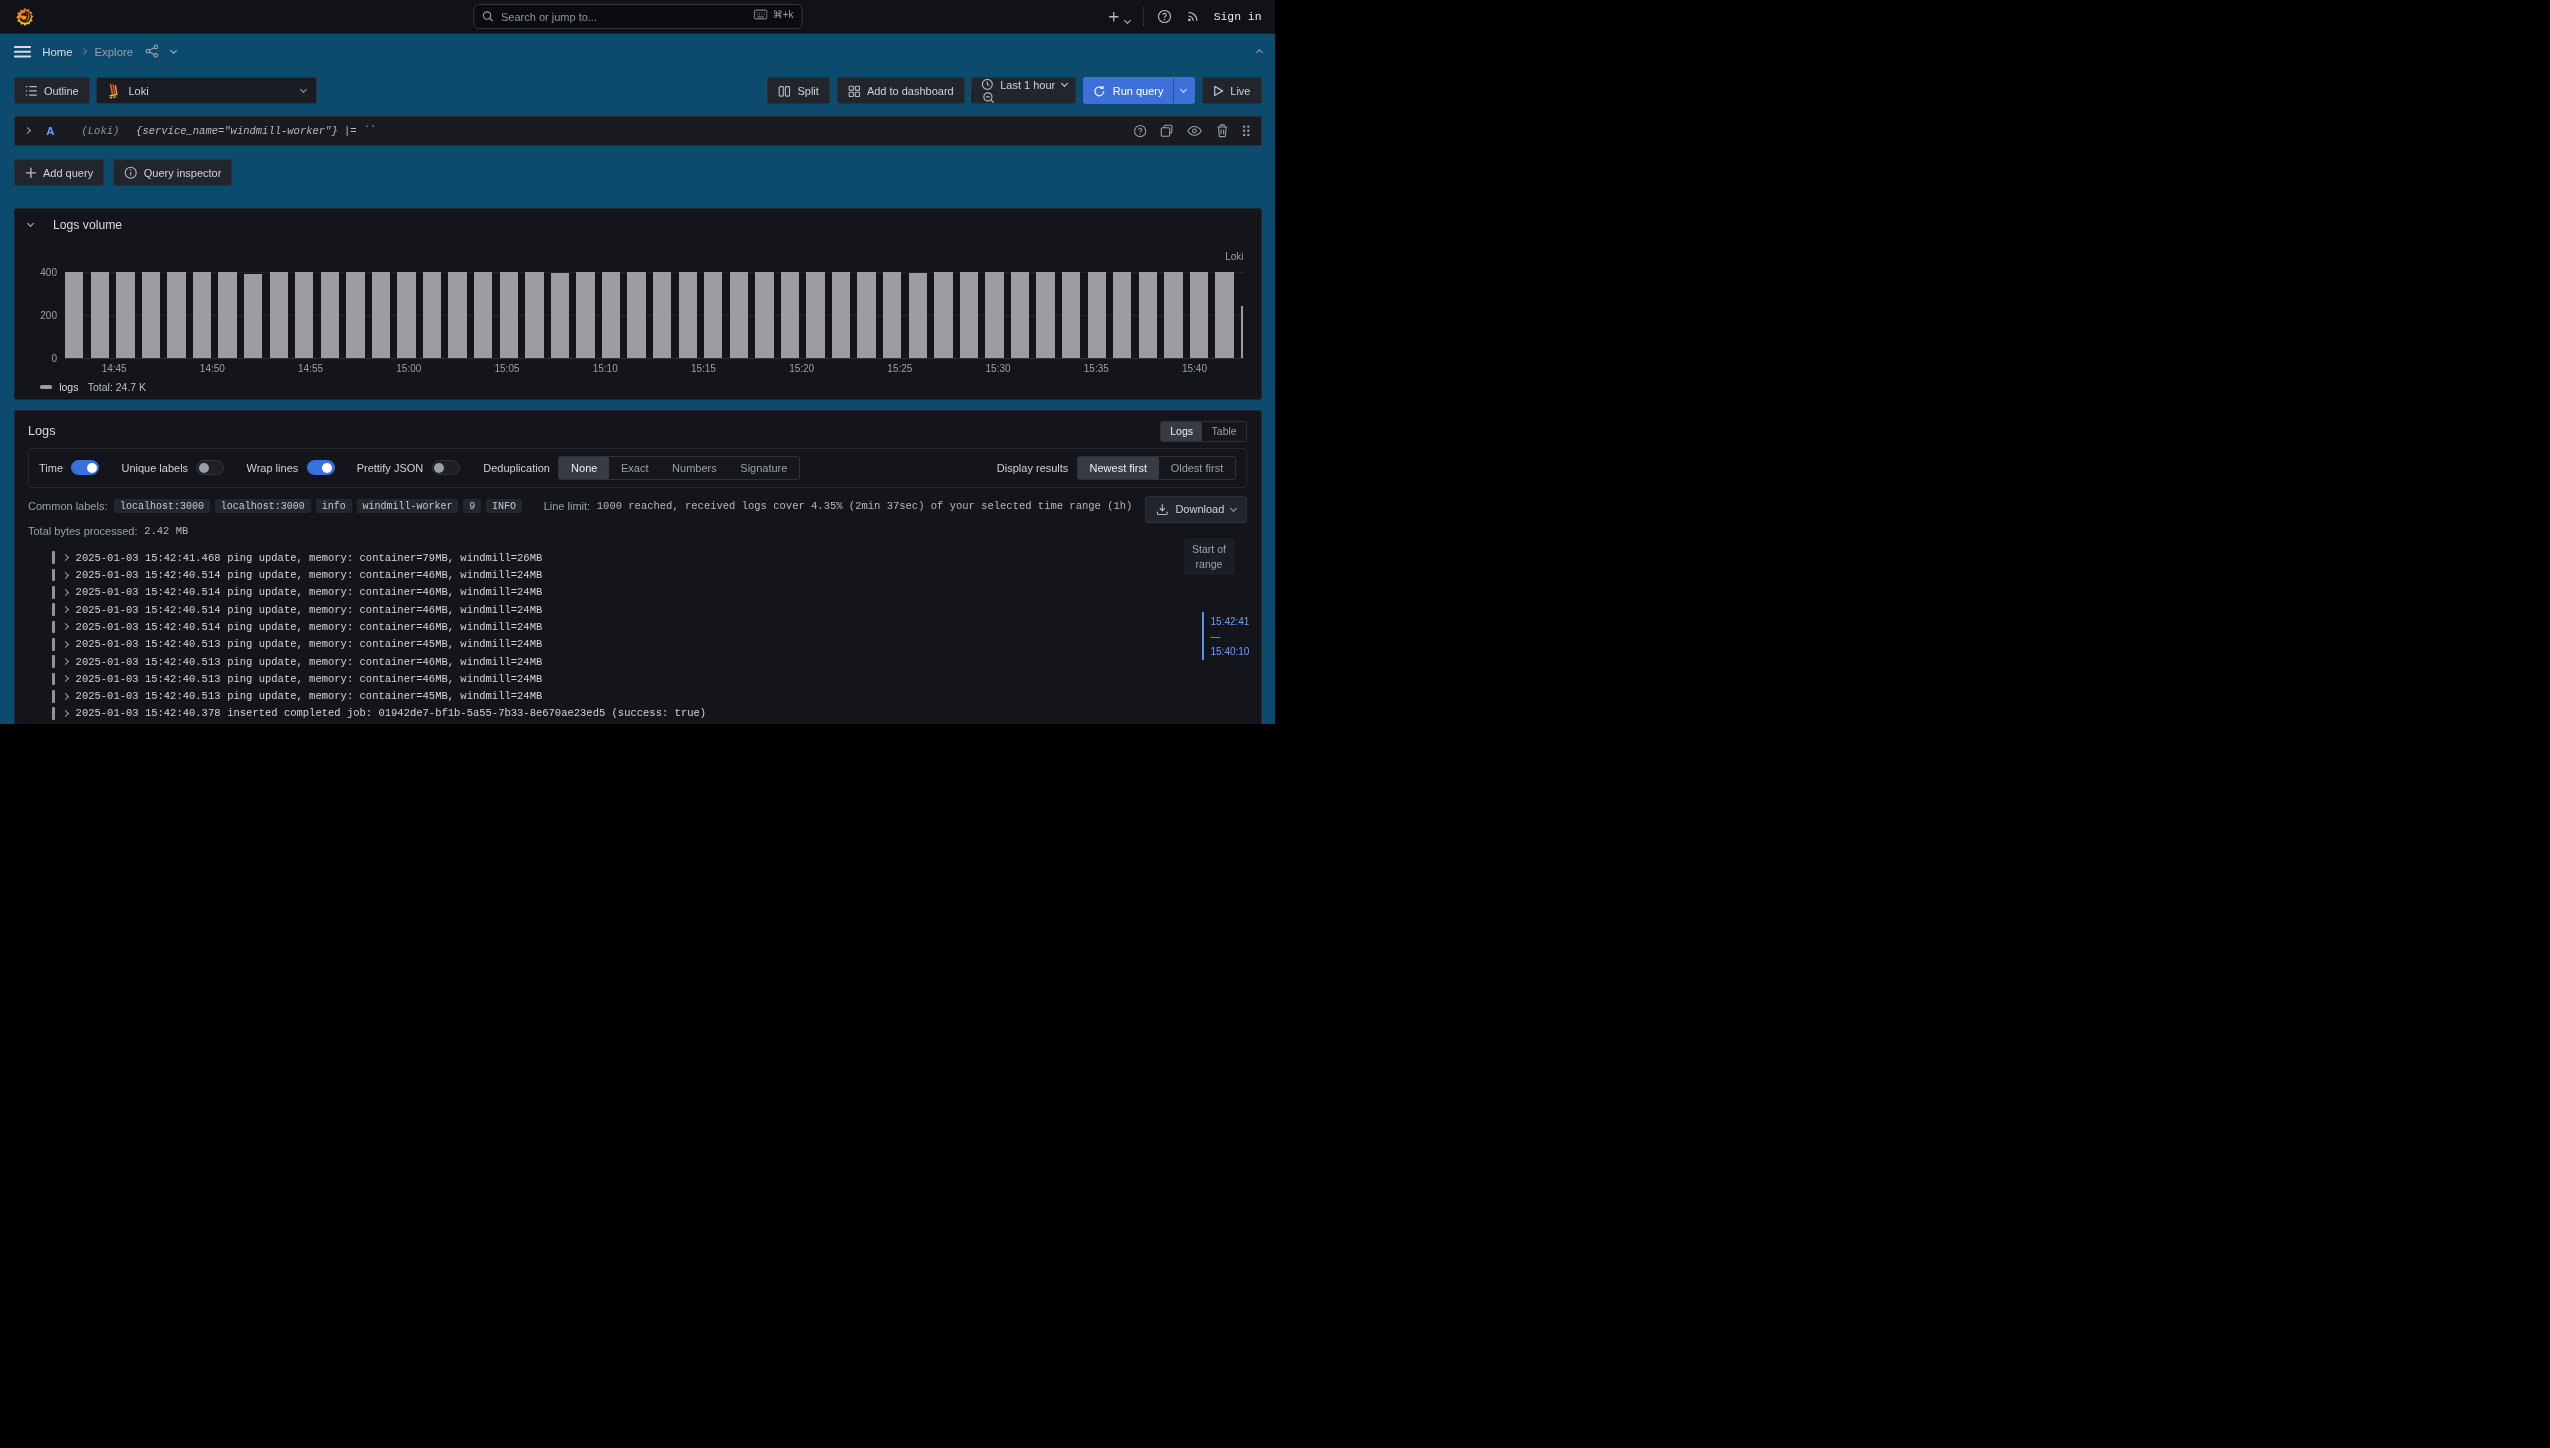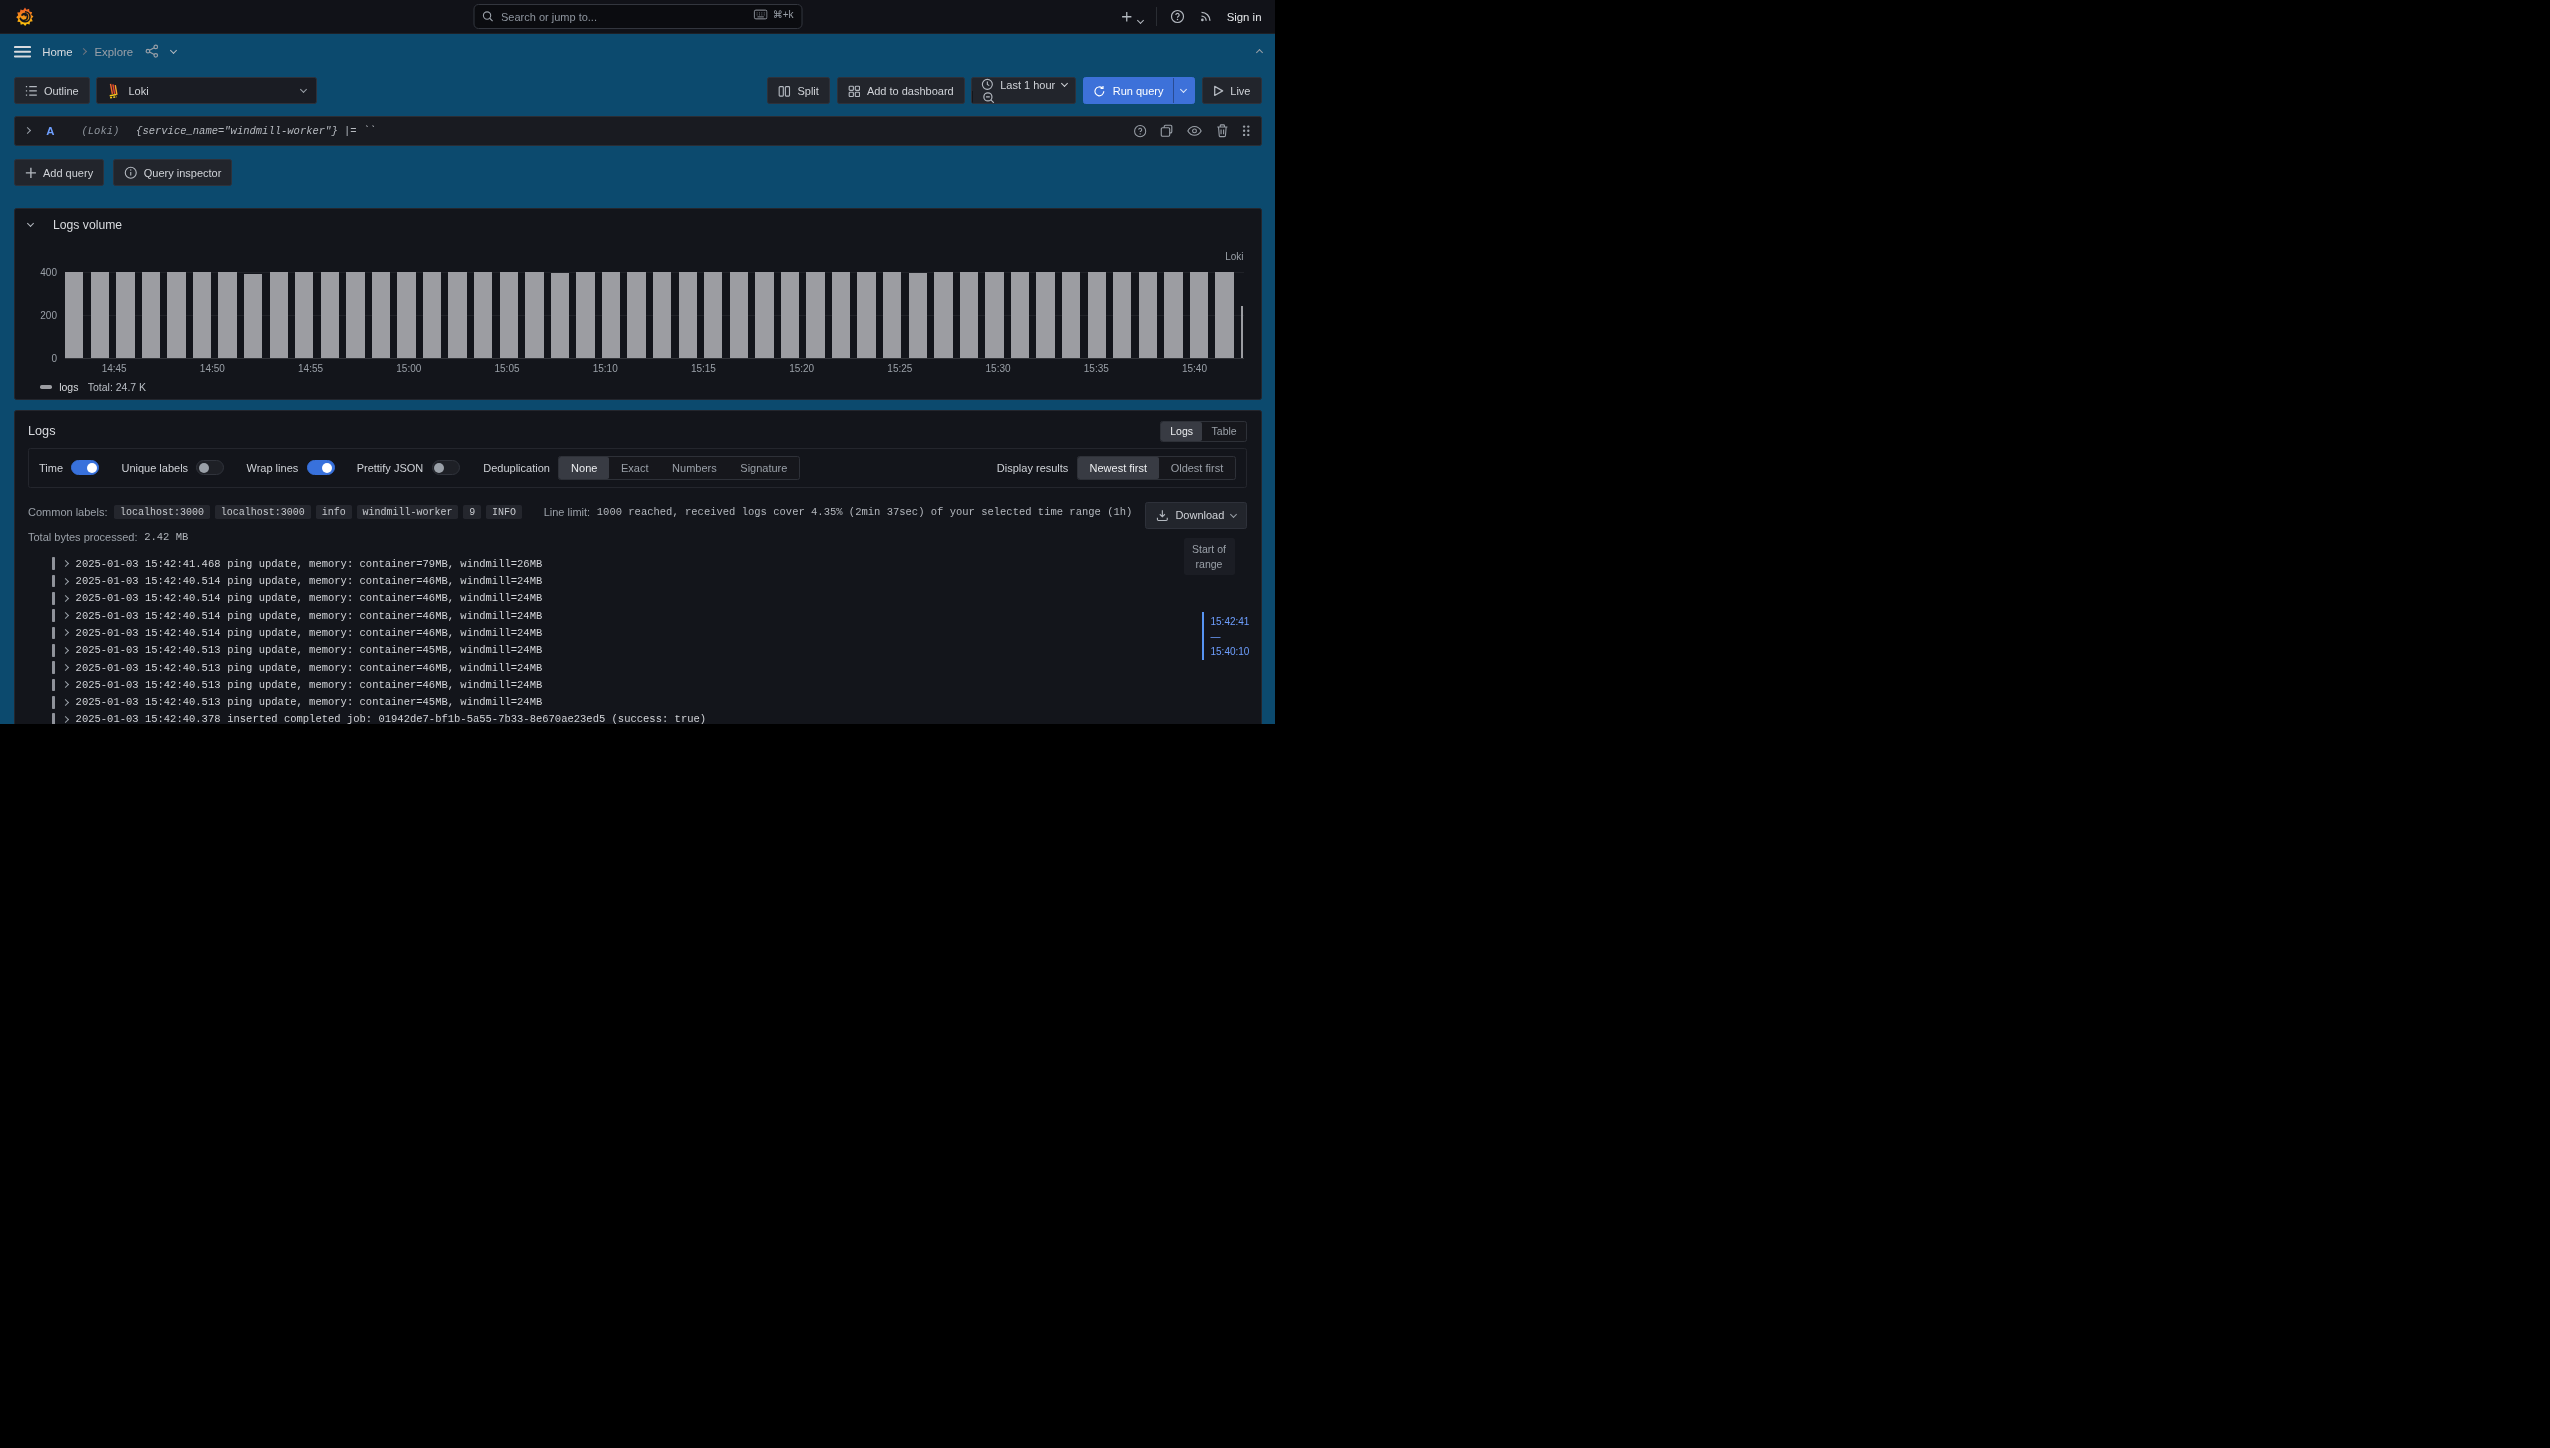--- a/index.html
+++ b/index.html
@@ -10,21 +10,21 @@
   
   .topbar{ position:relative; height:34px; background:#111218; border-bottom:0.8px solid #1e2026; display:flex; align-items:center; padding:0 13.5px; }
   .logo{ width:22px; height:22px; display:block; }
   .searchbox{ position:absolute; left:50%; top:4.2px; transform:translateX(-50%); width:329px; height:25px; }
   .searchbox input{ width:100%; height:100%; background:#0b0c10; border:0.8px solid #33363e; border-radius:5px; color:#c7cbd1; font-size:11px; padding:0 66px 0 27px; outline:none; }
   .searchbox input::placeholder{ color:#8e959e; }
   .searchbox .mag{ position:absolute; left:8.4px; top:5.9px; color:#9aa0a8; }
   .searchbox .kbd{ position:absolute; right:8.4px; top:5px; display:flex; align-items:center; gap:5px; color:#9aa0a8; font-size:10px; }
   .top-right{ margin-left:auto; display:flex; align-items:center; gap:13.5px; color:#b4b9c0; }
   .top-right .divider{ width:0.8px; height:18.6px; background:#2a2d33; }
-  .iconbtn{ display:flex; align-items:flex-end; gap:4.2px; background:none; border:none; color:#b4b9c0; cursor:pointer; }
+  .iconbtn{ display:flex; align-items:flex-end; gap:4.2px; background:none; border:none; color:#b4b9c0; cursor:pointer;font-family:Liberation Mono, monospace; }
   .signin{ color:#e8eaec; font-size:11.4px; font-weight:500; }
 
   
   .crumbrow{ height:35px; display:flex; align-items:center; padding:0 13.5px; gap:11.8px; }
   .crumbs{ display:flex; align-items:center; gap:8.4px; font-size:11.4px; }
   .crumb-home{ color:#d9dbdf; }
   .crumb-sep{ color:#6f7580; }
   .crumb-cur{ color:#9aa0a8; }
   .collapse-btn{ margin-left:auto; color:#9aa0a8; }
 
@@ -92,21 +92,21 @@
   .controls{ margin-top:5px; border:0.8px solid #24262d; border-radius:2.5px; padding:6.7px 10px; display:flex; align-items:center; gap:23.6px; }
   .ctl{ display:flex; align-items:center; gap:8.4px; }
   .ctl-label{ font-size:11px; color:#cfd2d7; }
   .switch{ position:relative; width:28px; height:15px; border-radius:7.6px; background:#1e2026; border:0.8px solid #30333b; cursor:pointer; flex:0 0 auto; }
   .switch .knob{ position:absolute; top:1.7px; left:1.7px; width:10px; height:10px; border-radius:50%; background:#9aa0a8; }
   .switch.on{ background:#3871dc; border-color:#3871dc; }
   .switch.on .knob{ left:auto; right:1.7px; background:#fff; }
   .dedup{ display:flex; align-items:center; gap:8.4px; }
   .ctl-right{ margin-left:auto; display:flex; align-items:center; gap:8.4px; }
 
-  .meta{ position:relative; margin-top:16px; padding-right:127px; }
+  .meta{ position:relative; margin-top:10px; padding-right:127px; }
   .meta-row{ display:flex; align-items:center; gap:6.7px; min-height:17px; flex-wrap:nowrap; }
   .meta-label{ color:#9aa0a8; font-size:11px; white-space:nowrap; }
   .chip{ font-family:"Liberation Mono","DejaVu Sans Mono",monospace; font-size:10px; background:#24262d; color:#c6c9ce; padding:1.7px 5.9px; border-radius:1.7px; white-space:nowrap; }
   .mono-val{ font-family:"Liberation Mono","DejaVu Sans Mono",monospace; font-size:10.5px; color:#b3b7bd; white-space:nowrap; }
   .linelimit{ margin-left:15px; display:flex; align-items:center; gap:6.7px; }
   .meta-row2{ margin-top:7.6px; }
   .download{ position:absolute; right:0; top:-1.7px; }
 
   .logrows{ margin-top:10px; }
   .log-row{ display:flex; align-items:center; height:17.3px; cursor:pointer;margin-left:24px; }

